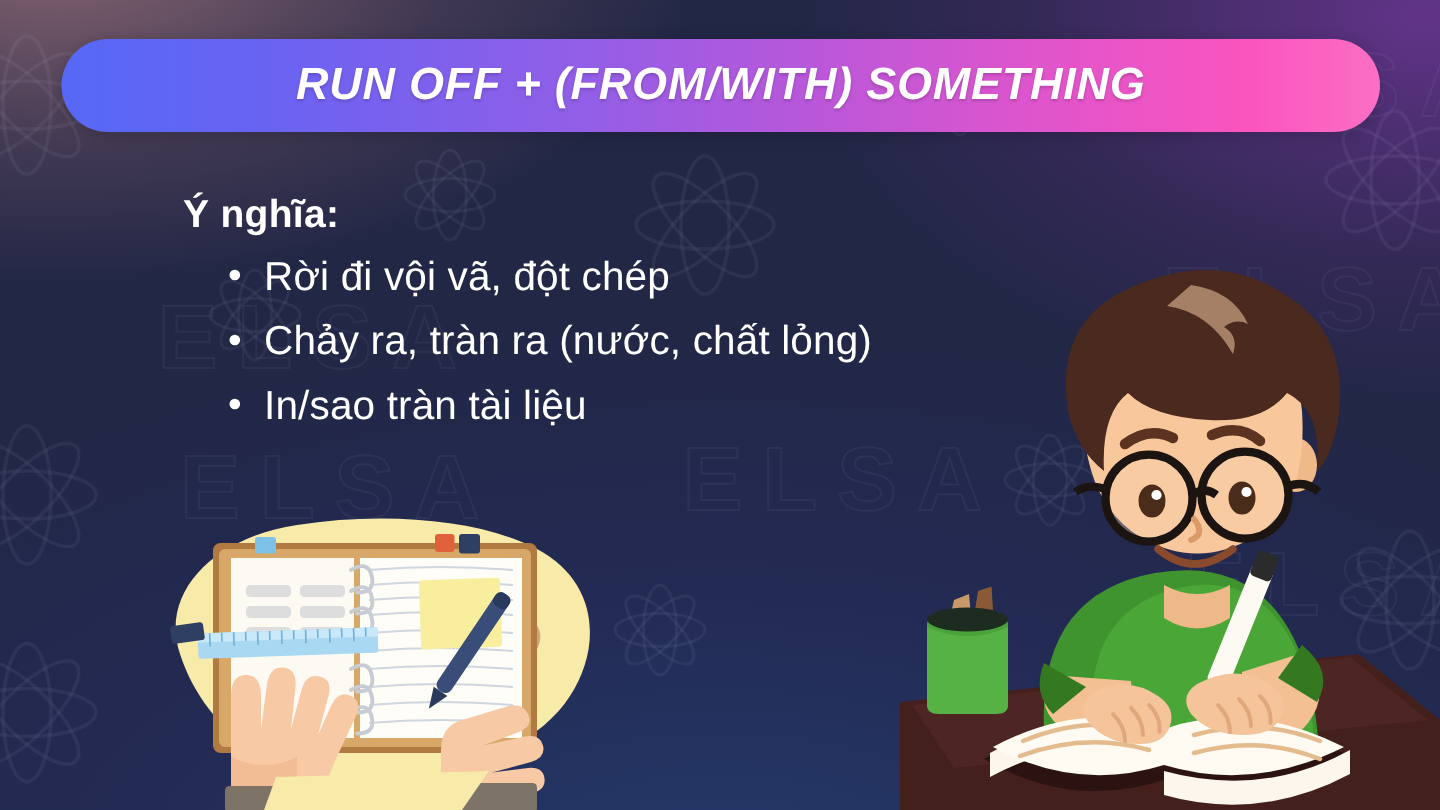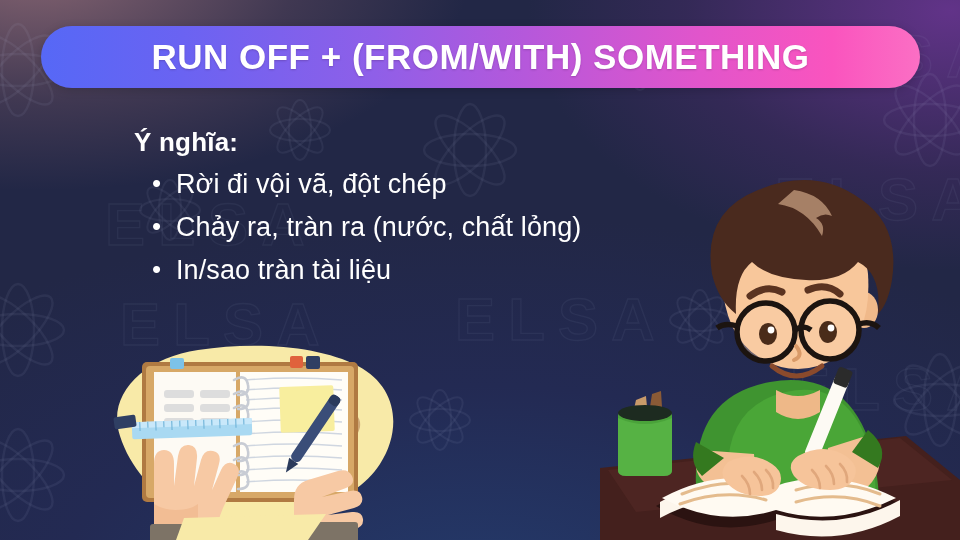--- a/index.html
+++ b/index.html
@@ -45,36 +45,36 @@
     position:absolute;
     left:41px; top:26px;
     width:879px; height:62px;
     border-radius:31px;
     background:linear-gradient(90deg,#5668f6 0%, #6a63f2 16%, #8f5fe8 38%, #b558db 55%, #e155cb 75%, #fa54be 90%, #fb6fc4 100%);
     display:flex; align-items:center; justify-content:center;
     box-shadow:0 2px 10px rgba(0,0,0,.18);
   }
   .title-text {
     color:#ffffff;
-    font-size:35px;
+    font-size:30px;
     font-weight:700;
     letter-spacing:.5px;
     white-space:nowrap;
     text-shadow:0 1px 2px rgba(60,20,70,.25);
+    font-style:italic;
   }
 
   
   .content { position:absolute; left:122px; top:126px; }
   .heading {
     color:#ffffff;
     font-size:26px;
     font-weight:700;
     line-height:1.25;
     letter-spacing:.2px;
-    margin-left:12px;
   }
   .bullets { list-style:none; margin-top:6px; }
   .bullet-row {
     display:flex; align-items:flex-start;
     margin-left:30px;
     margin-bottom:4px;
   }
   .bullet-dot {
     color:#ffffff;
     font-size:26px;

